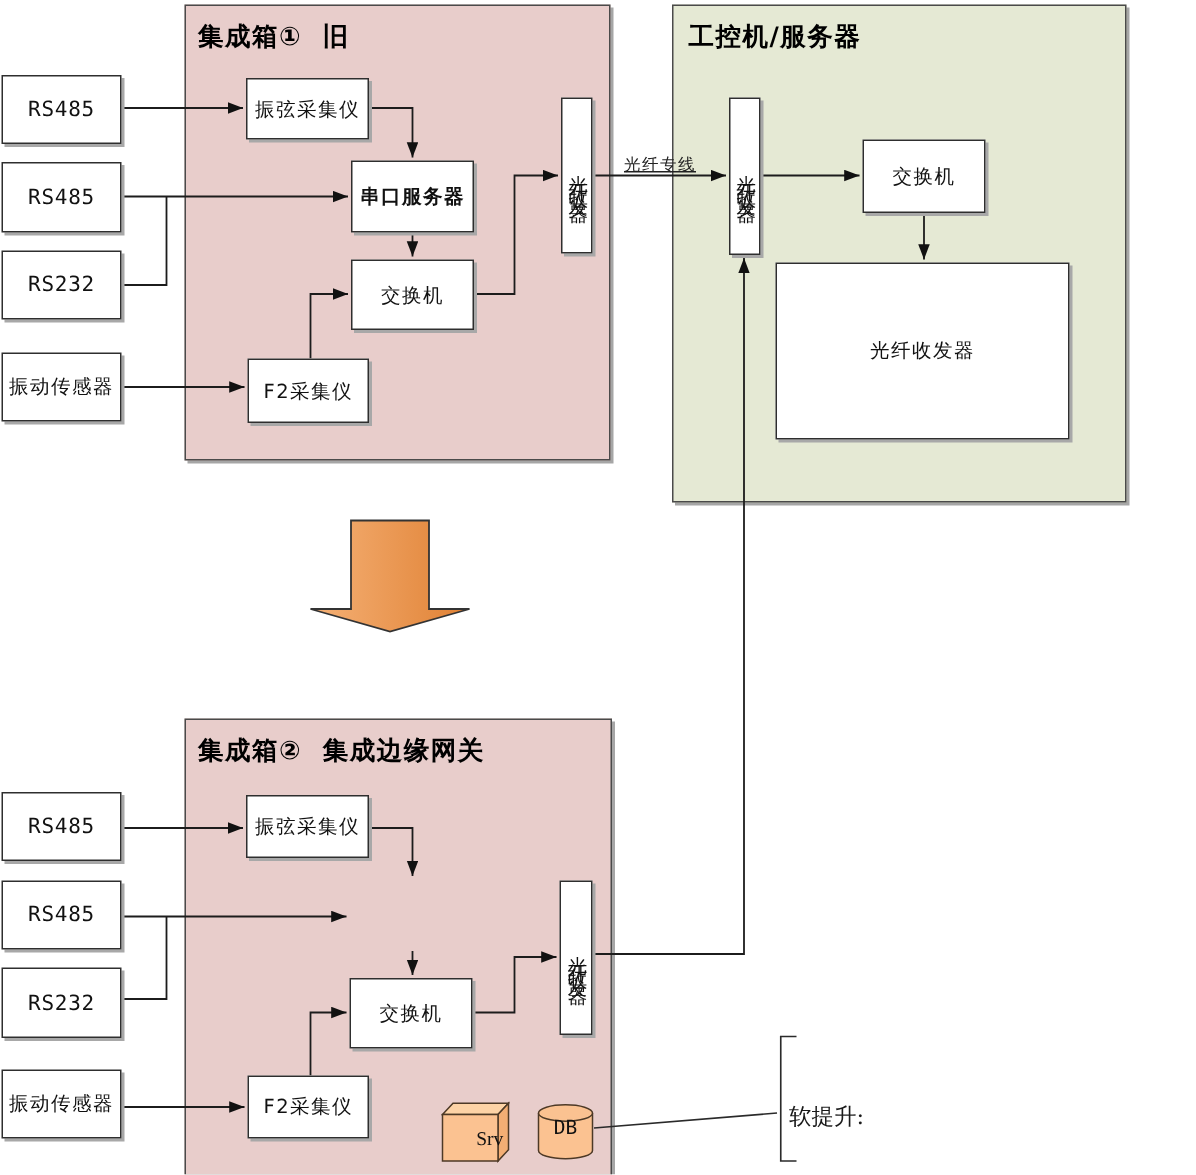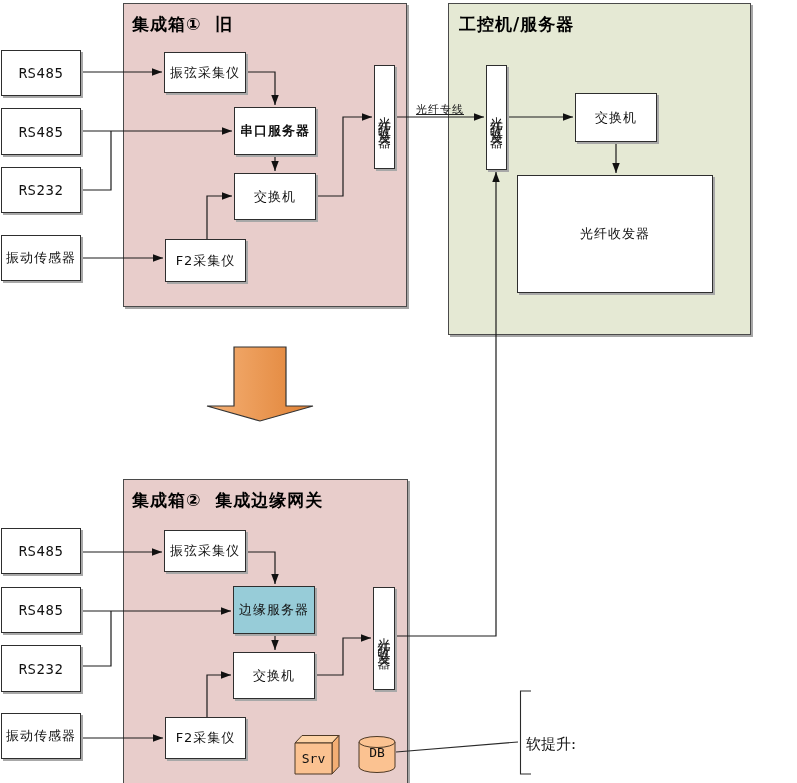--- a/index.html
+++ b/index.html
@@ -119,28 +119,27 @@
     <div class="node vnode" style="left:486px;top:65px;width:21px;height:105px;">光纤收发器</div>
     <div class="node" style="left:575px;top:93px;width:82px;height:49px;">交换机</div>
     <div class="node" style="left:517px;top:175px;width:196px;height:118px;">光纤收发器</div>
 
     <div class="node mono" style="left:1px;top:528px;width:80px;height:46px;">RS485</div>
     <div class="node mono" style="left:1px;top:587px;width:80px;height:46px;">RS485</div>
     <div class="node mono" style="left:1px;top:645px;width:80px;height:47px;">RS232</div>
     <div class="node" style="left:1px;top:713px;width:80px;height:46px;">振动传感器</div>
 
     <div class="node" style="left:164px;top:530px;width:82px;height:42px;">振弦采集仪</div>
-    <div class="node blue" style="left:233px;top:586px;width:82px;height:48px;">边缘服务器</div>
     <div class="node" style="left:233px;top:652px;width:82px;height:47px;">交换机</div>
     <div class="node" style="left:165px;top:717px;width:81px;height:42px;">F2采集仪</div>
     <div class="node vnode" style="left:373px;top:587px;width:22px;height:103px;">光纤收发器</div>
   </div>
 
   <div class="edge-label" style="left:416px;top:102px;text-decoration:underline;">光纤专线</div>
-  <div class="storage-label" style="left:295px;top:751px;width:37px;">Srv</div>
+  <div class="storage-label" style="left:308px;top:751px;width:37px;font-family:Liberation Serif, serif;">Srv</div>
   <div class="storage-label" style="left:359px;top:745px;width:36px;">DB</div>
 
   <div class="annotation">
     <div>软提升:</div>
     
     
   </div>
 
 </div>
 

